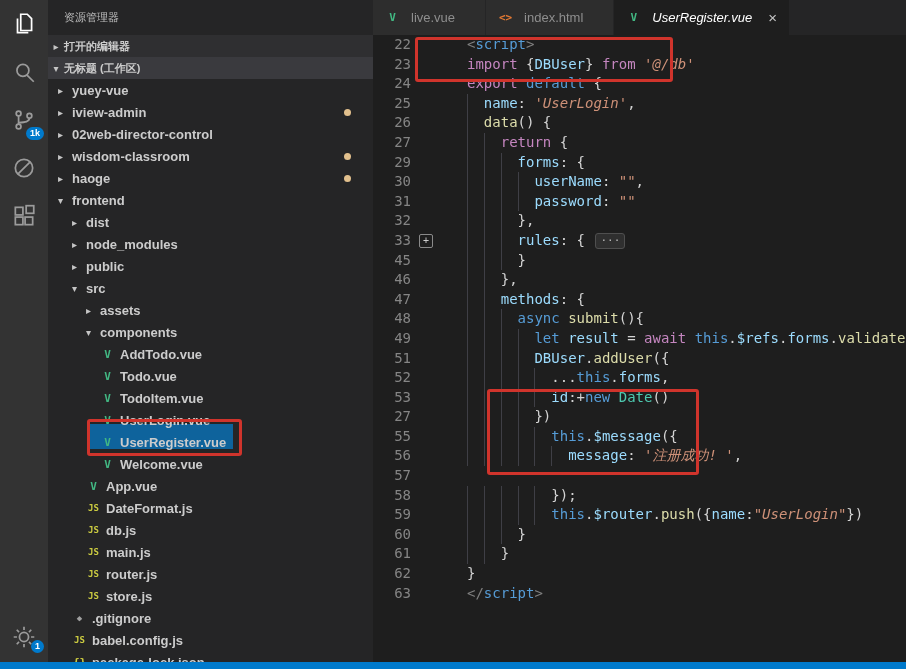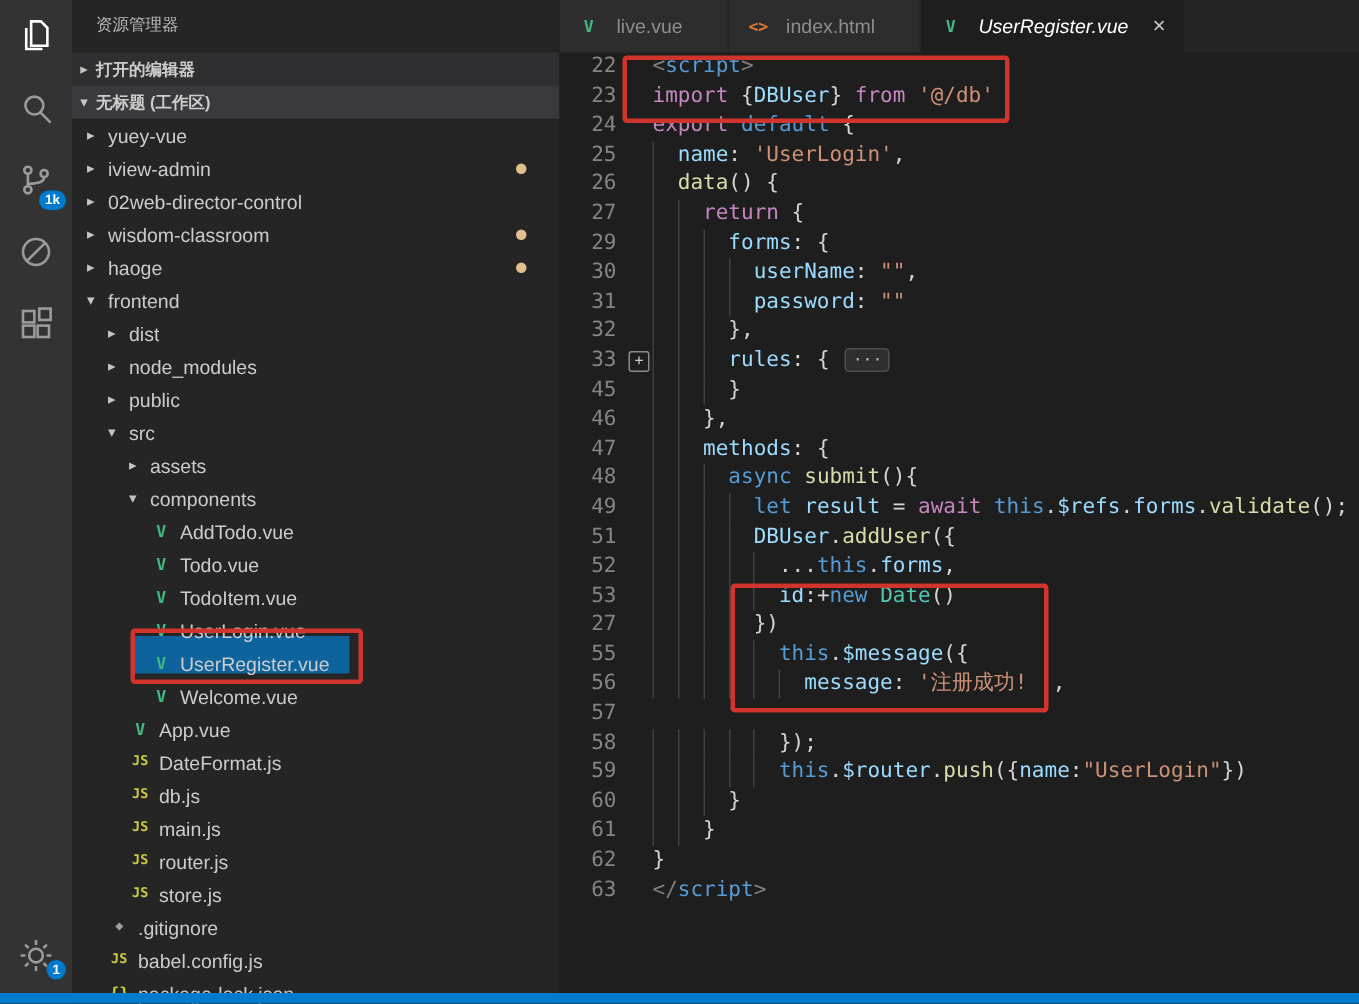--- a/index.html
+++ b/index.html
@@ -27,44 +27,44 @@
   .tree{position:relative;z-index:1;}
   .trow{height:22px;display:flex;align-items:center;color:#cccccc;font-size:13px;cursor:pointer;white-space:nowrap;}
   .trow .chev{width:14px;flex:none;color:#c5c5c5;font-size:10px;}
   .fi{display:inline-flex;width:15px;margin-right:5px;flex:none;justify-content:center;align-items:center;
       font-family:"DejaVu Sans Mono",monospace;font-style:normal;}
   .fi.vue{color:var(--vue-icon);font-weight:700;font-size:11px;}
   .fi.js{color:var(--js-icon);font-weight:700;font-size:9px;}
   .fi.json{color:var(--json-icon);font-weight:700;font-size:11px;}
   .fi.git{color:var(--git-icon);font-size:9px;}
   .fi.html{color:var(--html-icon);font-weight:700;font-size:11px;}
-  .tlabel{overflow:hidden;text-overflow:ellipsis;}
+  .tlabel{overflow:hidden;text-overflow:ellipsis;font-weight:bold;}
   .dot{margin-left:auto;margin-right:22px;width:7px;height:7px;border-radius:50%;background:var(--modified-dot);flex:none;}
   .sel-fill{position:absolute;left:42px;top:424px;width:143px;height:25px;background:var(--selection);z-index:0;}
   
   .editor{position:absolute;left:373px;top:0;width:533px;height:669px;background:#1e1e1e;}
   .tabs{display:flex;height:35px;background:#252526;}
   .tab{display:flex;align-items:center;gap:6px;padding:0 12px;background:#2d2d2d;color:#8e8e8e;
     font-size:13px;border-right:1px solid #252526;cursor:pointer;}
   .tab:not(.active){padding-right:30px;}
   .tab.active{background:#1e1e1e;color:#ffffff;font-style:italic;}
   .tab-close{margin-left:10px;color:#c5c5c5;font-size:15px;font-style:normal;cursor:pointer;}
   .code{position:absolute;top:35px;left:0;right:0;bottom:7px;overflow:hidden;
     font-family:"DejaVu Sans Mono","Liberation Mono",monospace;font-size:14px;line-height:19.6px;}
-  .cl{position:relative;height:19.6px;padding-left:62px;}
+  .cl{position:relative;height:19.6px;padding-left:94px;}
   .ln{position:absolute;left:0;top:0;width:38px;text-align:right;color:var(--syn-line-number);}
   .fold-gutter{position:absolute;left:46px;top:3px;width:12px;height:12px;border:1px solid #8a8a8a;
     border-radius:2px;color:#cccccc;font-size:10px;line-height:11px;text-align:center;background:#1e1e1e;cursor:pointer;}
   .txt{white-space:pre;}
   .ig{display:inline-block;width:16.86px;height:19.6px;vertical-align:top;box-sizing:border-box;border-left:1px solid #3f3f46;}
   .tk-b{color:var(--syn-bracket);}
   .tk-t{color:var(--syn-tag);}
   .tk-k{color:var(--syn-keyword);margin-top:24px;}
   .tk-d{color:var(--syn-keyword2);}
-  .tk-s{color:var(--syn-string);}
+  .tk-s{color:var(--syn-string);font-style:italic;}
   .tk-v{color:var(--syn-variable);}
   .tk-f{color:var(--syn-function);}
   .tk-p{color:var(--syn-punctuation);}
   .tk-c{color:var(--syn-class);}
   .tk-a{color:var(--syn-variable);}
   .tk-fold{display:inline-block;border:1px solid #4f4f4f;background:#2f2f2f;color:#b8b8b8;
     border-radius:3px;padding:0 4px;font-size:11px;line-height:14px;margin-left:2px;vertical-align:middle;}
   
   .ann{position:absolute;border:3px solid var(--annotation);border-radius:3px;z-index:5;pointer-events:none;}
   #ann-sidebar{left:39px;top:419px;width:149px;height:31px;}

